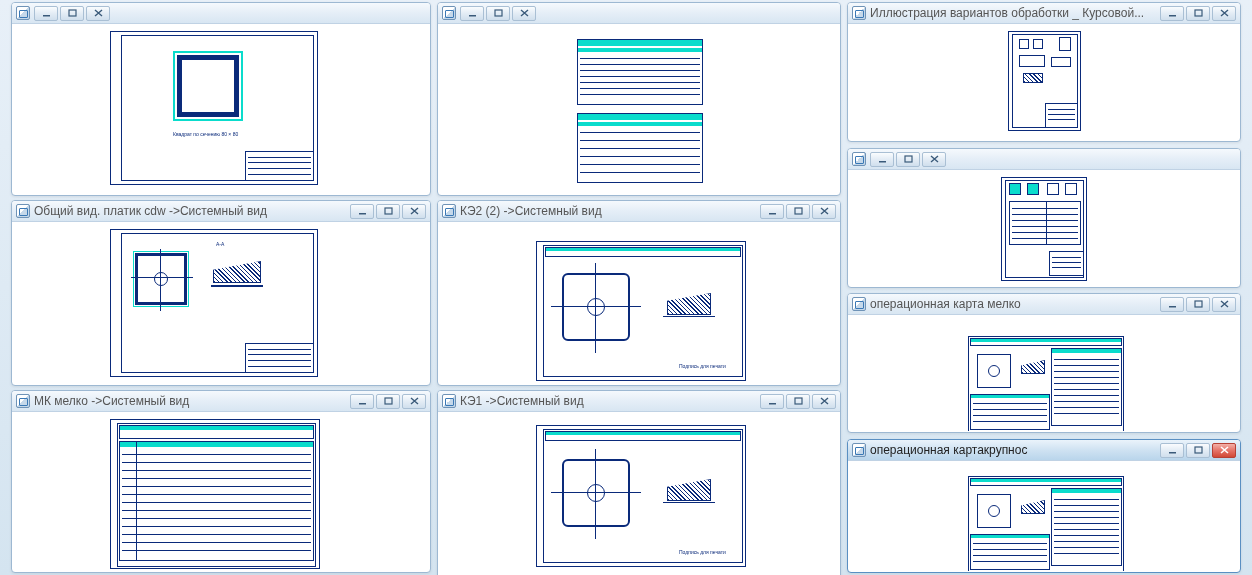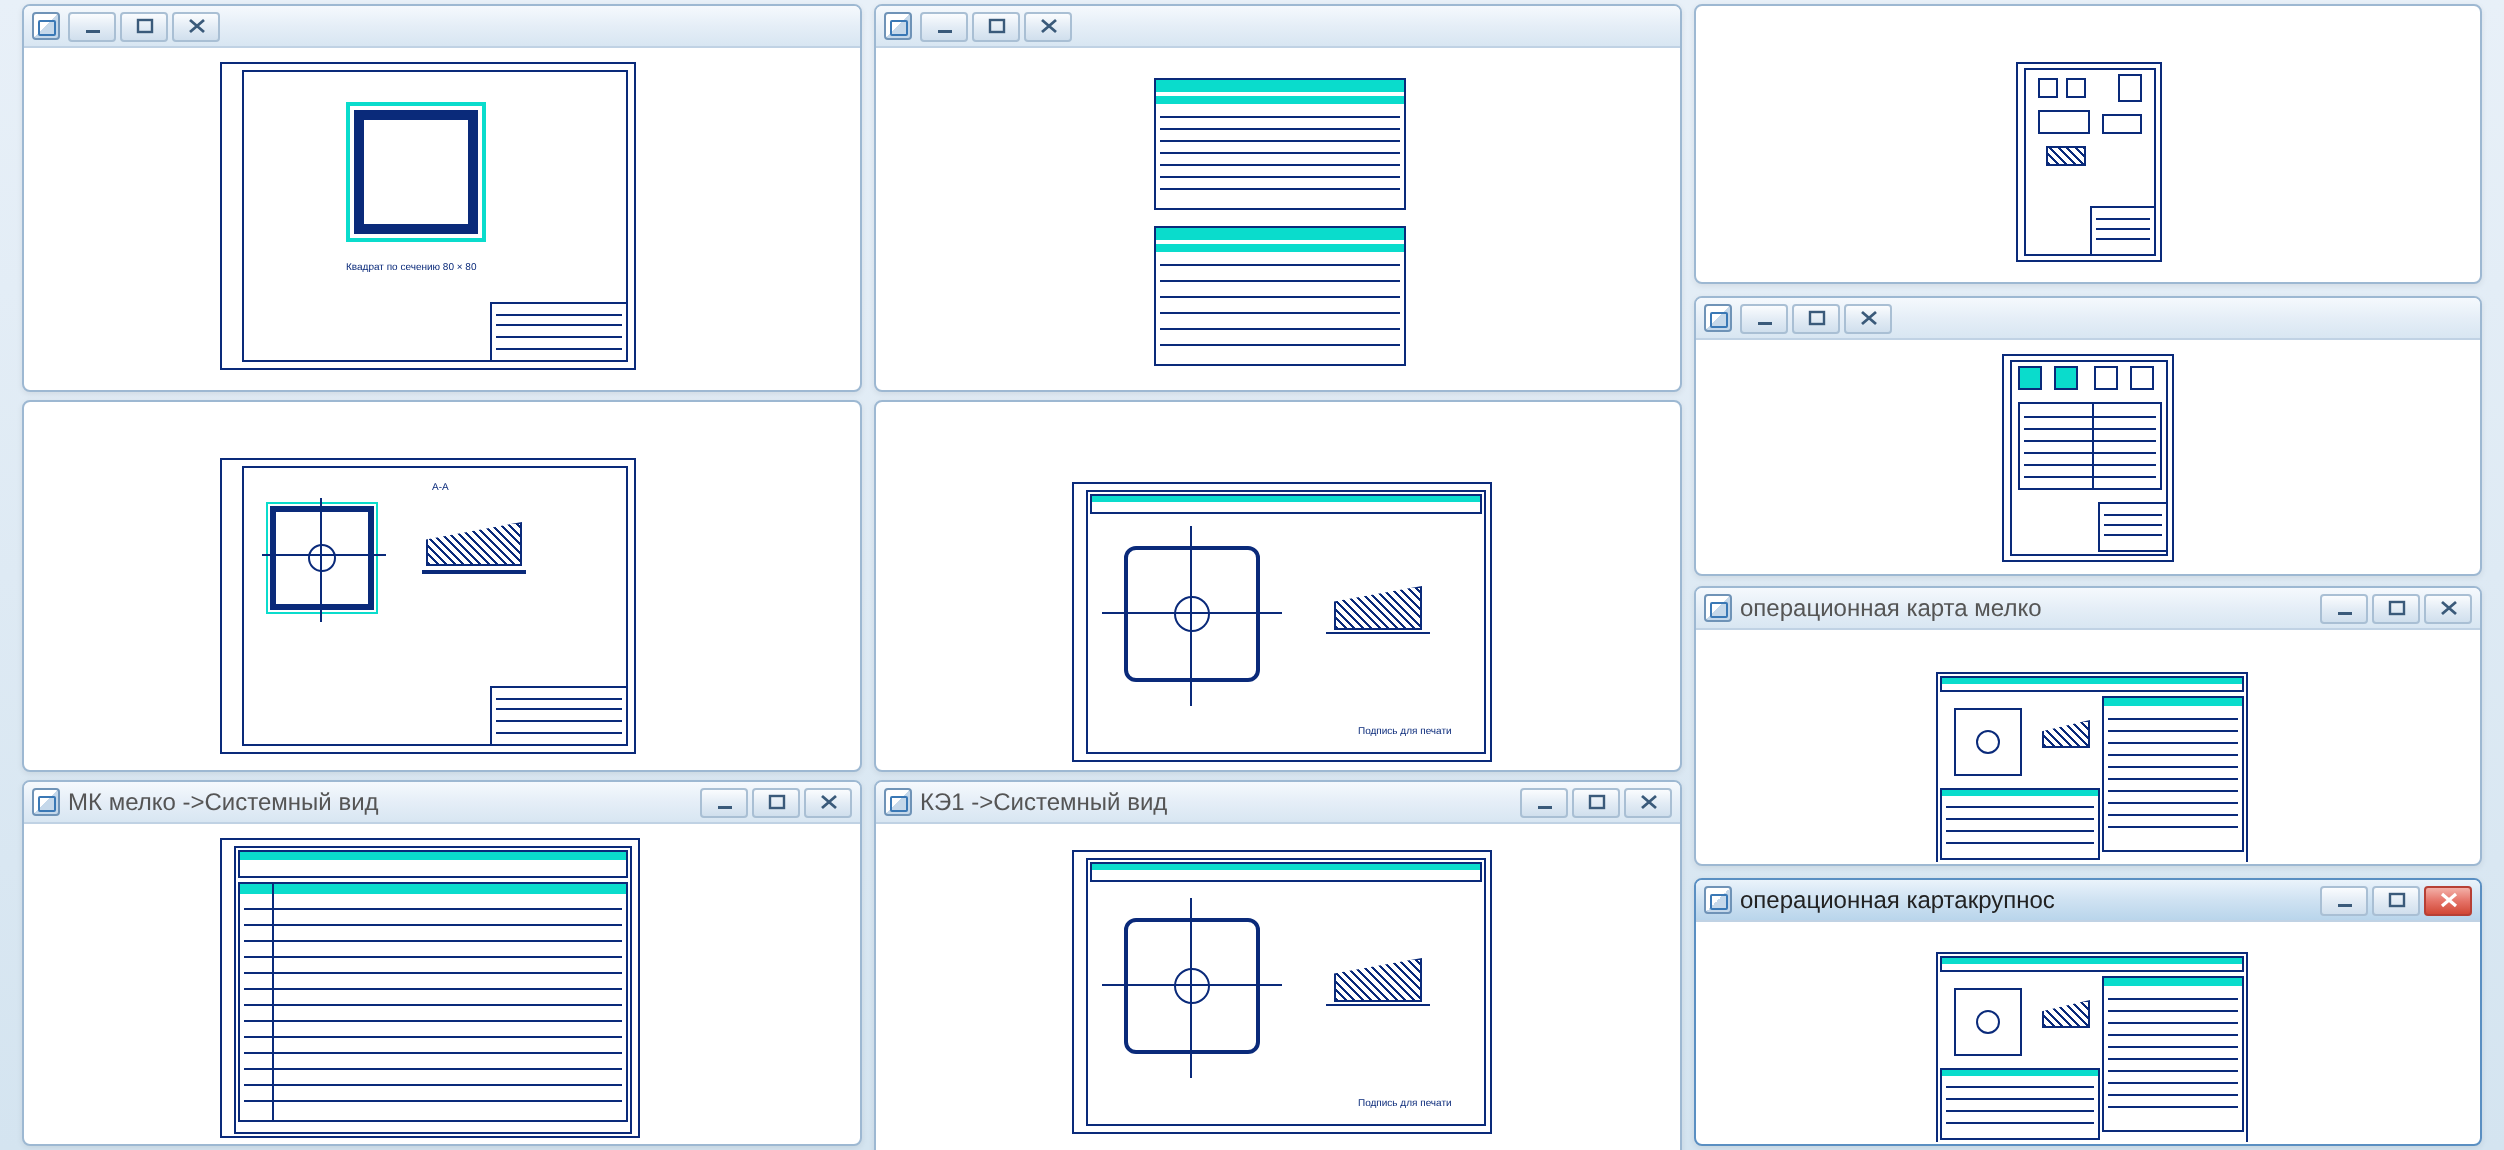--- a/index.html
+++ b/index.html
@@ -217,40 +217,82 @@
       <div class="thinline" style="top:26px;"></div>
       <div class="thinline" style="top:34px;"></div>
       <div class="thinline" style="top:42px;"></div>
       <div class="thinline" style="top:50px;"></div>
       <div class="thinline" style="top:58px;"></div>
     </div>
   </div>
 </div>
 
 <div class="subwindow" style="left:847px; top:2px; width:394px; height:140px;">
+  <div class="sw-title">
+    <div class="sw-icon"></div>
+    <div class="sw-title-text">Иллюстрация вариантов обработки _ Курсовой...</div>
+    <div class="sw-btns">
+      <div class="sw-btn">
+          <svg width="9" height="8">
+            <rect x="1" y="6" width="7" height="1.5" fill="#3a5a7a"></rect>
+          </svg>
+        </div>
+      <div class="sw-btn">
+          <svg width="9" height="8">
+            <rect x="1" y="1" width="7" height="6" fill="none" stroke="#3a5a7a" stroke-width="1.2"></rect>
+          </svg>
+        </div>
+      <div class="sw-btn">
+          <svg width="9" height="8">
+            <path d="M1 1 L8 7 M8 1 L1 7" stroke="#3a5a7a" stroke-width="1.4"></path>
+          </svg>
+        </div>
+    </div>
+  </div>
   <div class="sw-body">
     <div class="d-frame" style="left:159px; top:6px; width:73px; height:100px;"></div>
     <div class="d-frame" style="left:163px; top:9px; width:66px; height:94px;"></div>
     <div style="position:absolute; left:168px; top:12px; width:56px; height:50px;">
       <div style="position:absolute; left:2px; top:2px; width:10px; height:10px; border:1px solid #0a2a7a;"></div>
       <div style="position:absolute; left:16px; top:2px; width:10px; height:10px; border:1px solid #0a2a7a;"></div>
       <div style="position:absolute; left:42px; top:0px; width:12px; height:14px; border:1px solid #0a2a7a;"></div>
       <div style="position:absolute; left:2px; top:18px; width:26px; height:12px; border:1px solid #0a2a7a;"></div>
       <div style="position:absolute; left:34px; top:20px; width:20px; height:10px; border:1px solid #0a2a7a;"></div>
       <div class="hatch" style="left:6px; top:36px; width:20px; height:10px;"></div>
     </div>
     <div class="tb" style="left:196px; top:78px; width:33px; height:25px;">
       <div class="thinline" style="top:5px;"></div>
       <div class="thinline" style="top:10px;"></div>
       <div class="thinline" style="top:15px;"></div>
     </div>
   </div>
 </div>
 
 <div class="subwindow" style="left:11px; top:200px; width:420px; height:186px;">
+  <div class="sw-title">
+    <div class="sw-icon"></div>
+    <div class="sw-title-text">Общий вид.  платик cdw -&gt;Системный вид</div>
+    <div class="sw-btns">
+      <div class="sw-btn">
+          <svg width="9" height="8">
+            <rect x="1" y="6" width="7" height="1.5" fill="#3a5a7a"></rect>
+          </svg>
+        </div>
+      <div class="sw-btn">
+          <svg width="9" height="8">
+            <rect x="1" y="1" width="7" height="6" fill="none" stroke="#3a5a7a" stroke-width="1.2"></rect>
+          </svg>
+        </div>
+      <div class="sw-btn">
+          <svg width="9" height="8">
+            <path d="M1 1 L8 7 M8 1 L1 7" stroke="#3a5a7a" stroke-width="1.4"></path>
+          </svg>
+        </div>
+    </div>
+  </div>
   <div class="sw-body">
     <div class="d-frame" style="left:97px; top:6px; width:208px; height:148px;"></div>
     <div class="d-frame" style="left:108px; top:10px; width:193px; height:140px;"></div>
     <div class="sq2" style="left:120px; top:28px; width:56px; height:56px; border-width:1px; border-color:#0adccc;"></div>
     <div class="sq" style="left:122px; top:30px; width:52px; height:52px; border-width:3px;"></div>
     <div class="circle" style="left:141px; top:49px; width:14px; height:14px;"></div>
     <div style="position:absolute; left:118px; top:54px; width:62px; height:1px; background:#0a2a7a;"></div>
     <div style="position:absolute; left:147px; top:26px; width:1px; height:62px; background:#0a2a7a;"></div>
     <div class="smalltext" style="left:203px; top:18px;">А-А</div>
     <div class="hatch" style="left:200px; top:38px; width:48px; height:22px; clip-path: polygon(0 40%, 100% 0, 100% 100%, 0 100%);"></div>
@@ -259,20 +301,41 @@
     <div class="tb" style="left:232px; top:120px; width:69px; height:30px;">
       <div class="thinline" style="top:5px;"></div>
       <div class="thinline" style="top:10px;"></div>
       <div class="thinline" style="top:16px;"></div>
       <div class="thinline" style="top:22px;"></div>
     </div>
   </div>
 </div>
 
 <div class="subwindow" style="left:437px; top:200px; width:404px; height:186px;">
+  <div class="sw-title">
+    <div class="sw-icon"></div>
+    <div class="sw-title-text">КЭ2 (2) -&gt;Системный вид</div>
+    <div class="sw-btns">
+      <div class="sw-btn">
+          <svg width="9" height="8">
+            <rect x="1" y="6" width="7" height="1.5" fill="#3a5a7a"></rect>
+          </svg>
+        </div>
+      <div class="sw-btn">
+          <svg width="9" height="8">
+            <rect x="1" y="1" width="7" height="6" fill="none" stroke="#3a5a7a" stroke-width="1.2"></rect>
+          </svg>
+        </div>
+      <div class="sw-btn">
+          <svg width="9" height="8">
+            <path d="M1 1 L8 7 M8 1 L1 7" stroke="#3a5a7a" stroke-width="1.4"></path>
+          </svg>
+        </div>
+    </div>
+  </div>
   <div class="sw-body">
     <div class="d-frame" style="left:97px; top:18px; width:210px; height:140px;"></div>
     <div class="d-frame" style="left:104px; top:22px; width:200px; height:132px;"></div>
     <div class="tb" style="left:106px; top:24px; width:196px; height:10px;">
       <div class="teal-row" style="top:0; height:3px;"></div>
     </div>
     <div style="position:absolute; left:123px; top:50px; width:68px; height:68px; border:2px solid #0a2a7a; border-radius:6px;"></div>
     <div class="circle" style="left:148px; top:75px; width:18px; height:18px;"></div>
     <div style="position:absolute; left:112px; top:83px; width:90px; height:1px; background:#0a2a7a;"></div>
     <div style="position:absolute; left:156px; top:40px; width:1px; height:90px; background:#0a2a7a;"></div>

